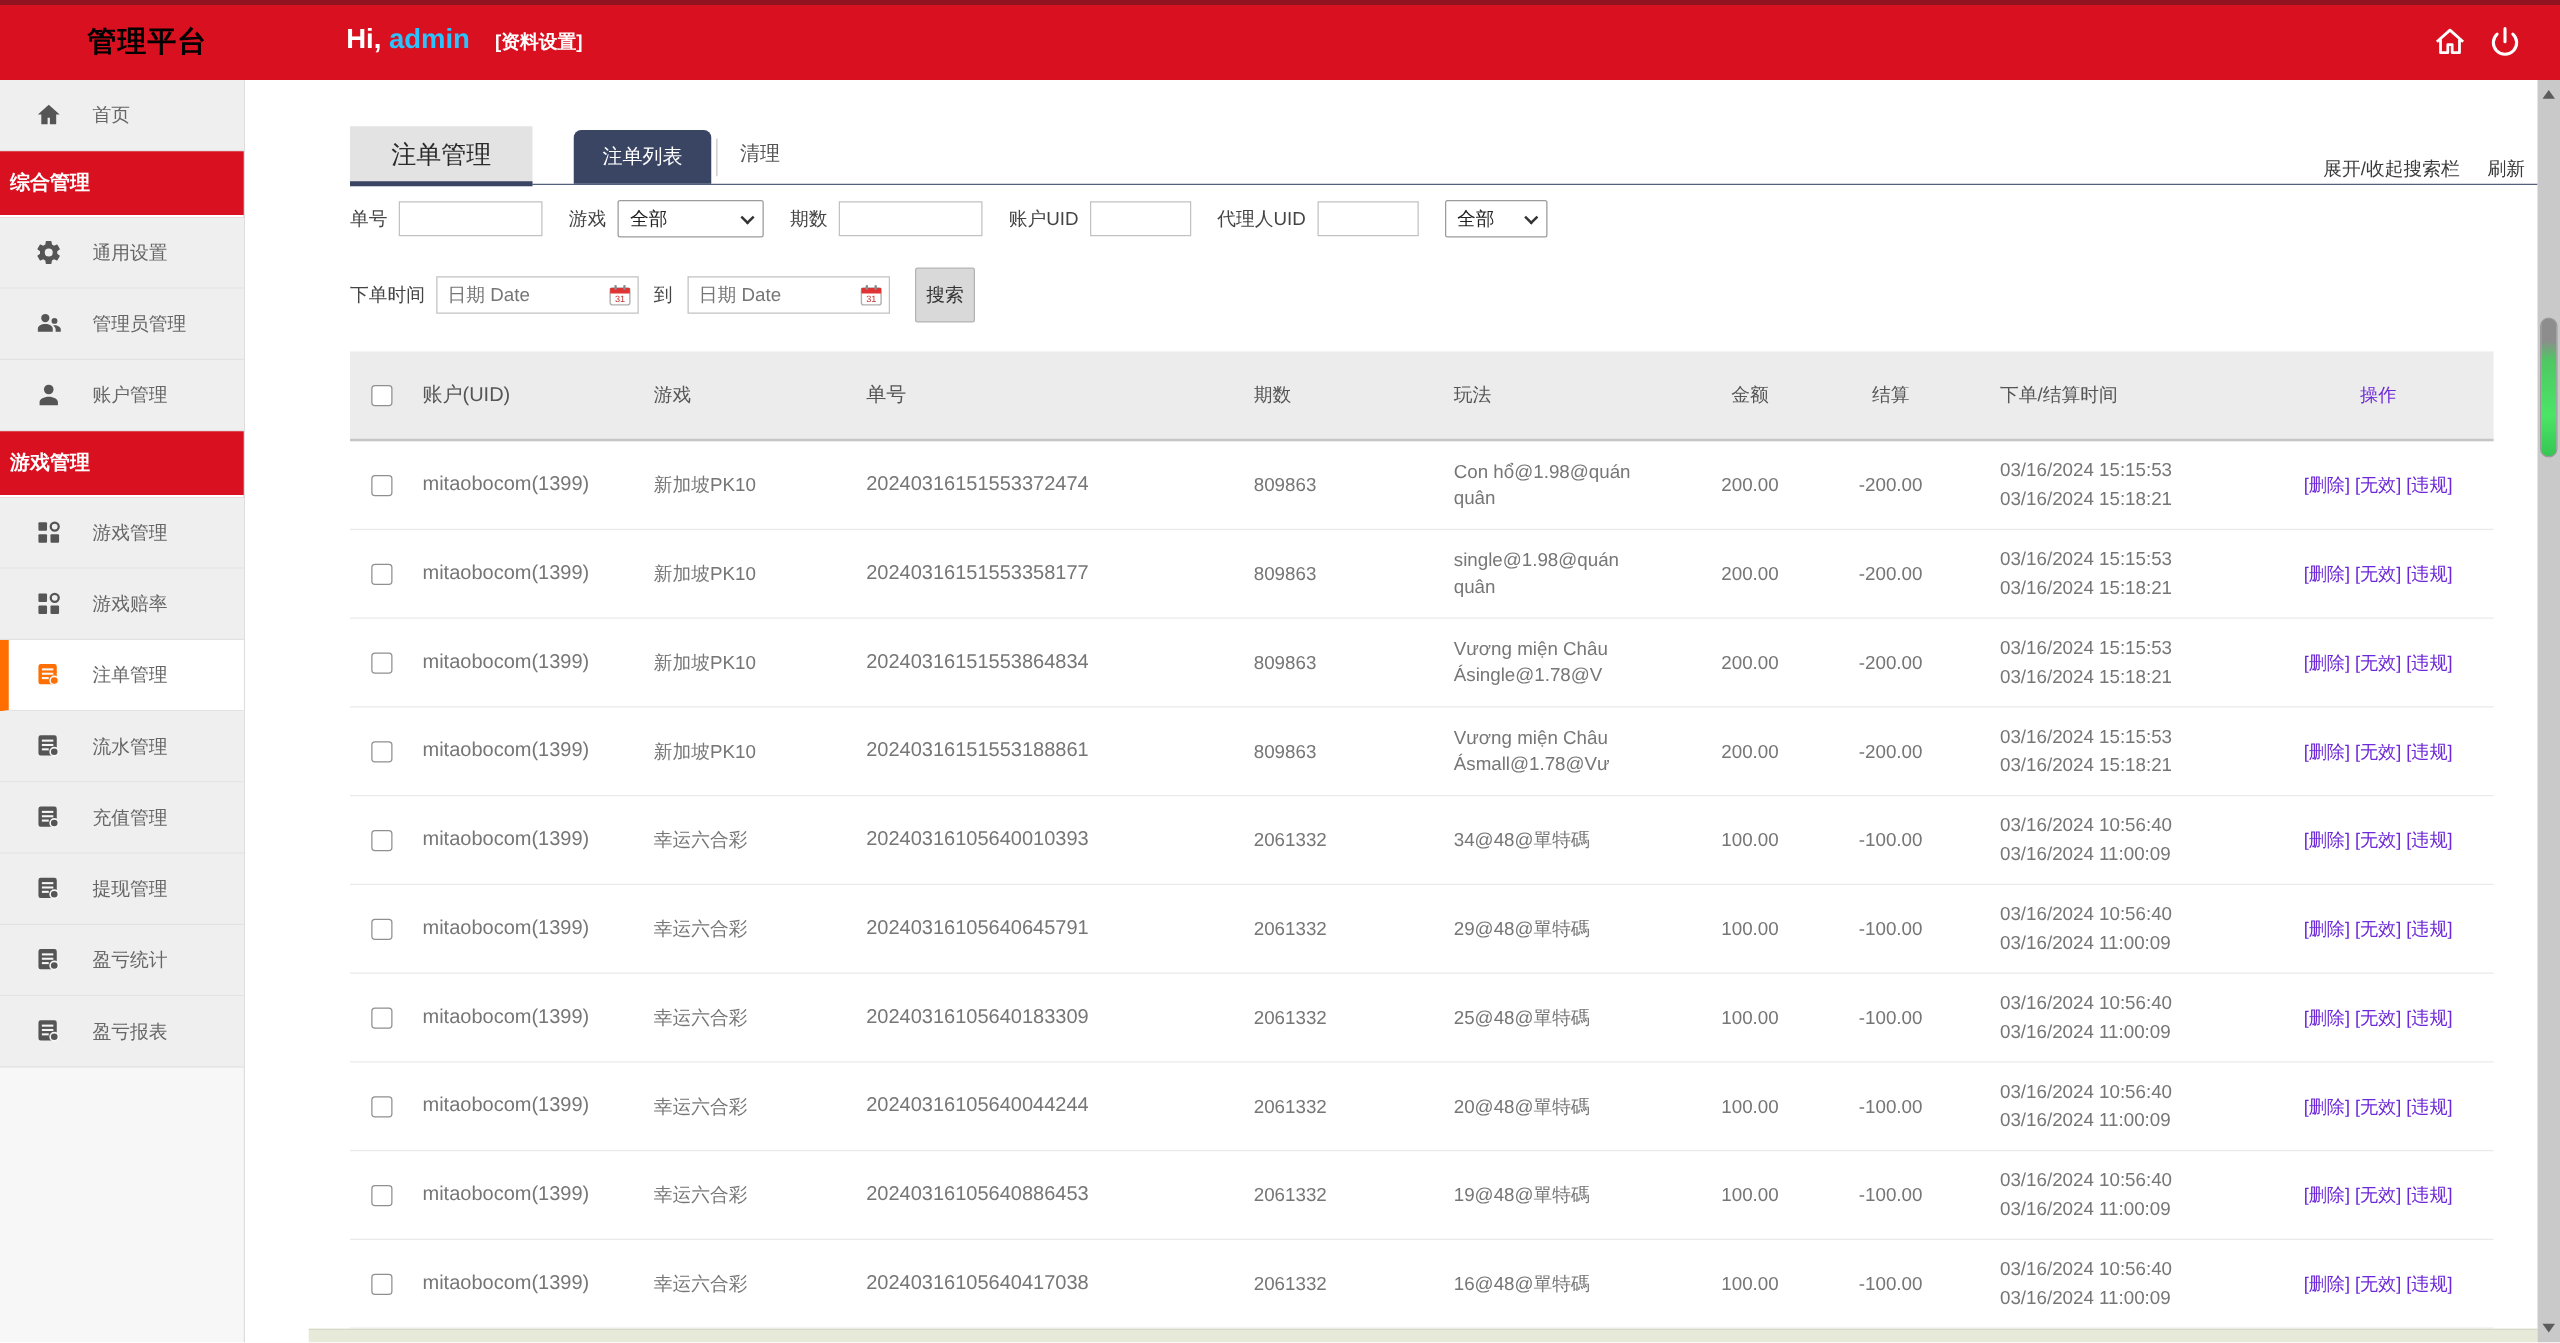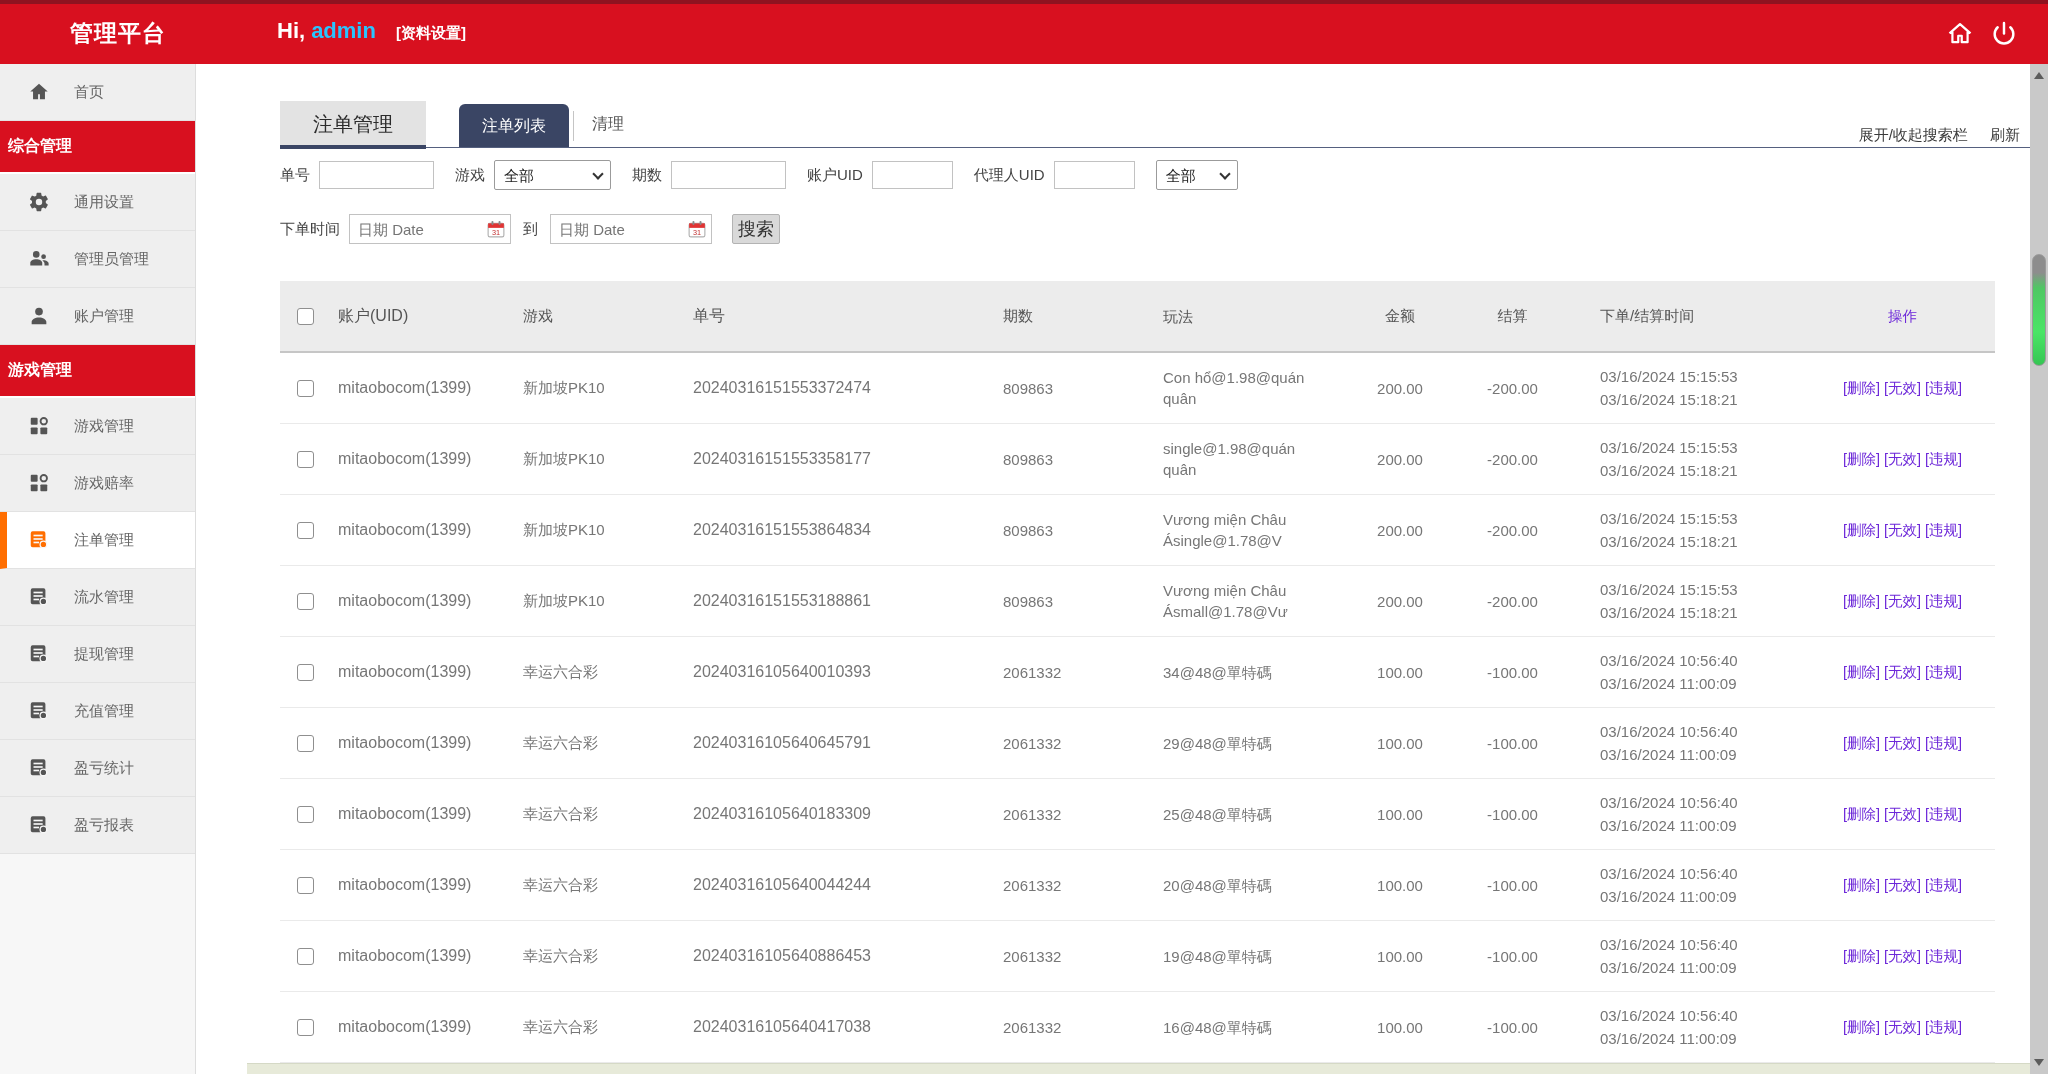--- a/index.html
+++ b/index.html
@@ -3,21 +3,21 @@
 <meta charset="utf-8">
 <style>
   * { box-sizing: border-box; margin: 0; padding: 0; }
   html,body { width:2048px; height:1074px; overflow:hidden;
     font-family:"Liberation Sans","DejaVu Sans",sans-serif; background:#fff; }
   body { position:relative; }
 
   
   .header { position:absolute; top:0; left:0; right:0; height:64px;
     background:#d8101f; border-top:4px solid #8f1320; z-index:30; }
-  .brand { position:absolute; left:70px; top:14px; color:#ffffff; font-size:23px; font-weight:bold; letter-spacing:1px;}
+  .brand { position:absolute; left:70px; top:14px; color:#000000; font-size:23px; font-weight:bold; letter-spacing:1px;}
   .greet { position:absolute; left:277px; top:14px; font-size:22px; font-weight:bold; color:#fff; }
   .greet .uname { color:#2bc3fe; margin-left:6px;}
   .greet .profile { color:#fff; font-size:15px; font-weight:bold; margin-left:14px; cursor:pointer;}
   .hicon { position:absolute; top:16px; width:28px; height:28px; color:#fff; cursor:pointer;}
   .hicon svg { width:100%; height:100%; }
   .hicon.home { right:74px; }
   .hicon.power { right:30px; }
 
   
   .sidebar { position:absolute; top:64px; left:0; width:196px; bottom:0;
@@ -58,22 +58,22 @@
   .selwrap select { appearance:none; -webkit-appearance:none; height:30px; width:117px;
     border:1px solid #9b9b9b; background:#fff; font-size:15px; color:#222; padding:0 24px 0 9px; border-radius:2px;}
   .selwrap.small select { width:82px; }
   .selwrap .chev { position:absolute; right:9px; top:10px; width:8px; height:8px; pointer-events:none;
     border-right:2px solid #333; border-bottom:2px solid #333; transform:rotate(45deg);}
   .datewrap { position:relative; margin-right:12px; }
   .datewrap input { height:30px; width:162px; border:1px solid #c2c2c2; font-size:15px;
     color:#666; padding:0 30px 0 8px;}
   .datewrap .cal { position:absolute; right:6px; top:6px; width:18px; height:18px; cursor:pointer;}
   .to { margin-right:12px; }
-  .searchbtn { height:30px; width:48px; background:#d9d9d9; border:1px solid #b3b3b3;
-    font-size:18px; color:#333; cursor:pointer; margin-left:8px; border-radius:2px;}
+  .searchbtn { height:44px; width:48px; background:#d9d9d9; border:1px solid #b3b3b3;
+    font-size:15px; color:#333; cursor:pointer; margin-left:8px; border-radius:2px;}
 
   
   .table-wrap { position:absolute; left:33px; right:35px; top:217px; height:782px; overflow:hidden; }
   .trow { display:grid; grid-template-columns:50px 185px 170px 310px 160px 190px 110px 115px 240px 1fr; }
   .thead { background:#ececec; height:72px; color:#555; font-size:15px; border-bottom:2px solid #c6c6c6;}
   .row { height:71px; border-bottom:1px solid #eaeaea; color:#767676; font-size:15px; }
   .cell { display:flex; align-items:center; padding-left:8px; overflow:hidden;}
   .cell.c-check { justify-content:center; padding-left:0;}
   .cell.c-amount,.cell.c-settle,.cell.c-actions { justify-content:center; padding-left:0;}
   .cell.c-time { padding-left:30px; }
@@ -192,31 +192,31 @@
       <span>流水管理</span>
     </div>
     <div class="sb-item">
       <span class="ic"><svg viewBox="0 0 24 24" fill="currentColor">
           <path d="M5 2.5h12a2 2 0 0 1 2 2V18a2 2 0 0 1-2 2H5a2 2 0 0 1-2-2V4.5a2 2 0 0 1 2-2z"></path>
           <rect x="6" y="6.2" width="10" height="1.8" fill="#f7f7f7"></rect>
           <rect x="6" y="10" width="10" height="1.8" fill="#f7f7f7"></rect>
           <rect x="6" y="13.8" width="6" height="1.8" fill="#f7f7f7"></rect>
           <circle cx="16.8" cy="16.8" r="3.6" fill="currentColor" stroke="#f7f7f7" stroke-width="1.4"></circle>
         </svg></span>
-      <span>提现管理</span>
+      <span>充值管理</span>
     </div>
     <div class="sb-item">
       <span class="ic"><svg viewBox="0 0 24 24" fill="currentColor">
           <path d="M5 2.5h12a2 2 0 0 1 2 2V18a2 2 0 0 1-2 2H5a2 2 0 0 1-2-2V4.5a2 2 0 0 1 2-2z"></path>
           <rect x="6" y="6.2" width="10" height="1.8" fill="#f7f7f7"></rect>
           <rect x="6" y="10" width="10" height="1.8" fill="#f7f7f7"></rect>
           <rect x="6" y="13.8" width="6" height="1.8" fill="#f7f7f7"></rect>
           <circle cx="16.8" cy="16.8" r="3.6" fill="currentColor" stroke="#f7f7f7" stroke-width="1.4"></circle>
         </svg></span>
-      <span>充值管理</span>
+      <span>提现管理</span>
     </div>
     <div class="sb-item">
       <span class="ic"><svg viewBox="0 0 24 24" fill="currentColor">
           <path d="M5 2.5h12a2 2 0 0 1 2 2V18a2 2 0 0 1-2 2H5a2 2 0 0 1-2-2V4.5a2 2 0 0 1 2-2z"></path>
           <rect x="6" y="6.2" width="10" height="1.8" fill="#f7f7f7"></rect>
           <rect x="6" y="10" width="10" height="1.8" fill="#f7f7f7"></rect>
           <rect x="6" y="13.8" width="6" height="1.8" fill="#f7f7f7"></rect>
           <circle cx="16.8" cy="16.8" r="3.6" fill="currentColor" stroke="#f7f7f7" stroke-width="1.4"></circle>
         </svg></span>
       <span>盈亏统计</span>

